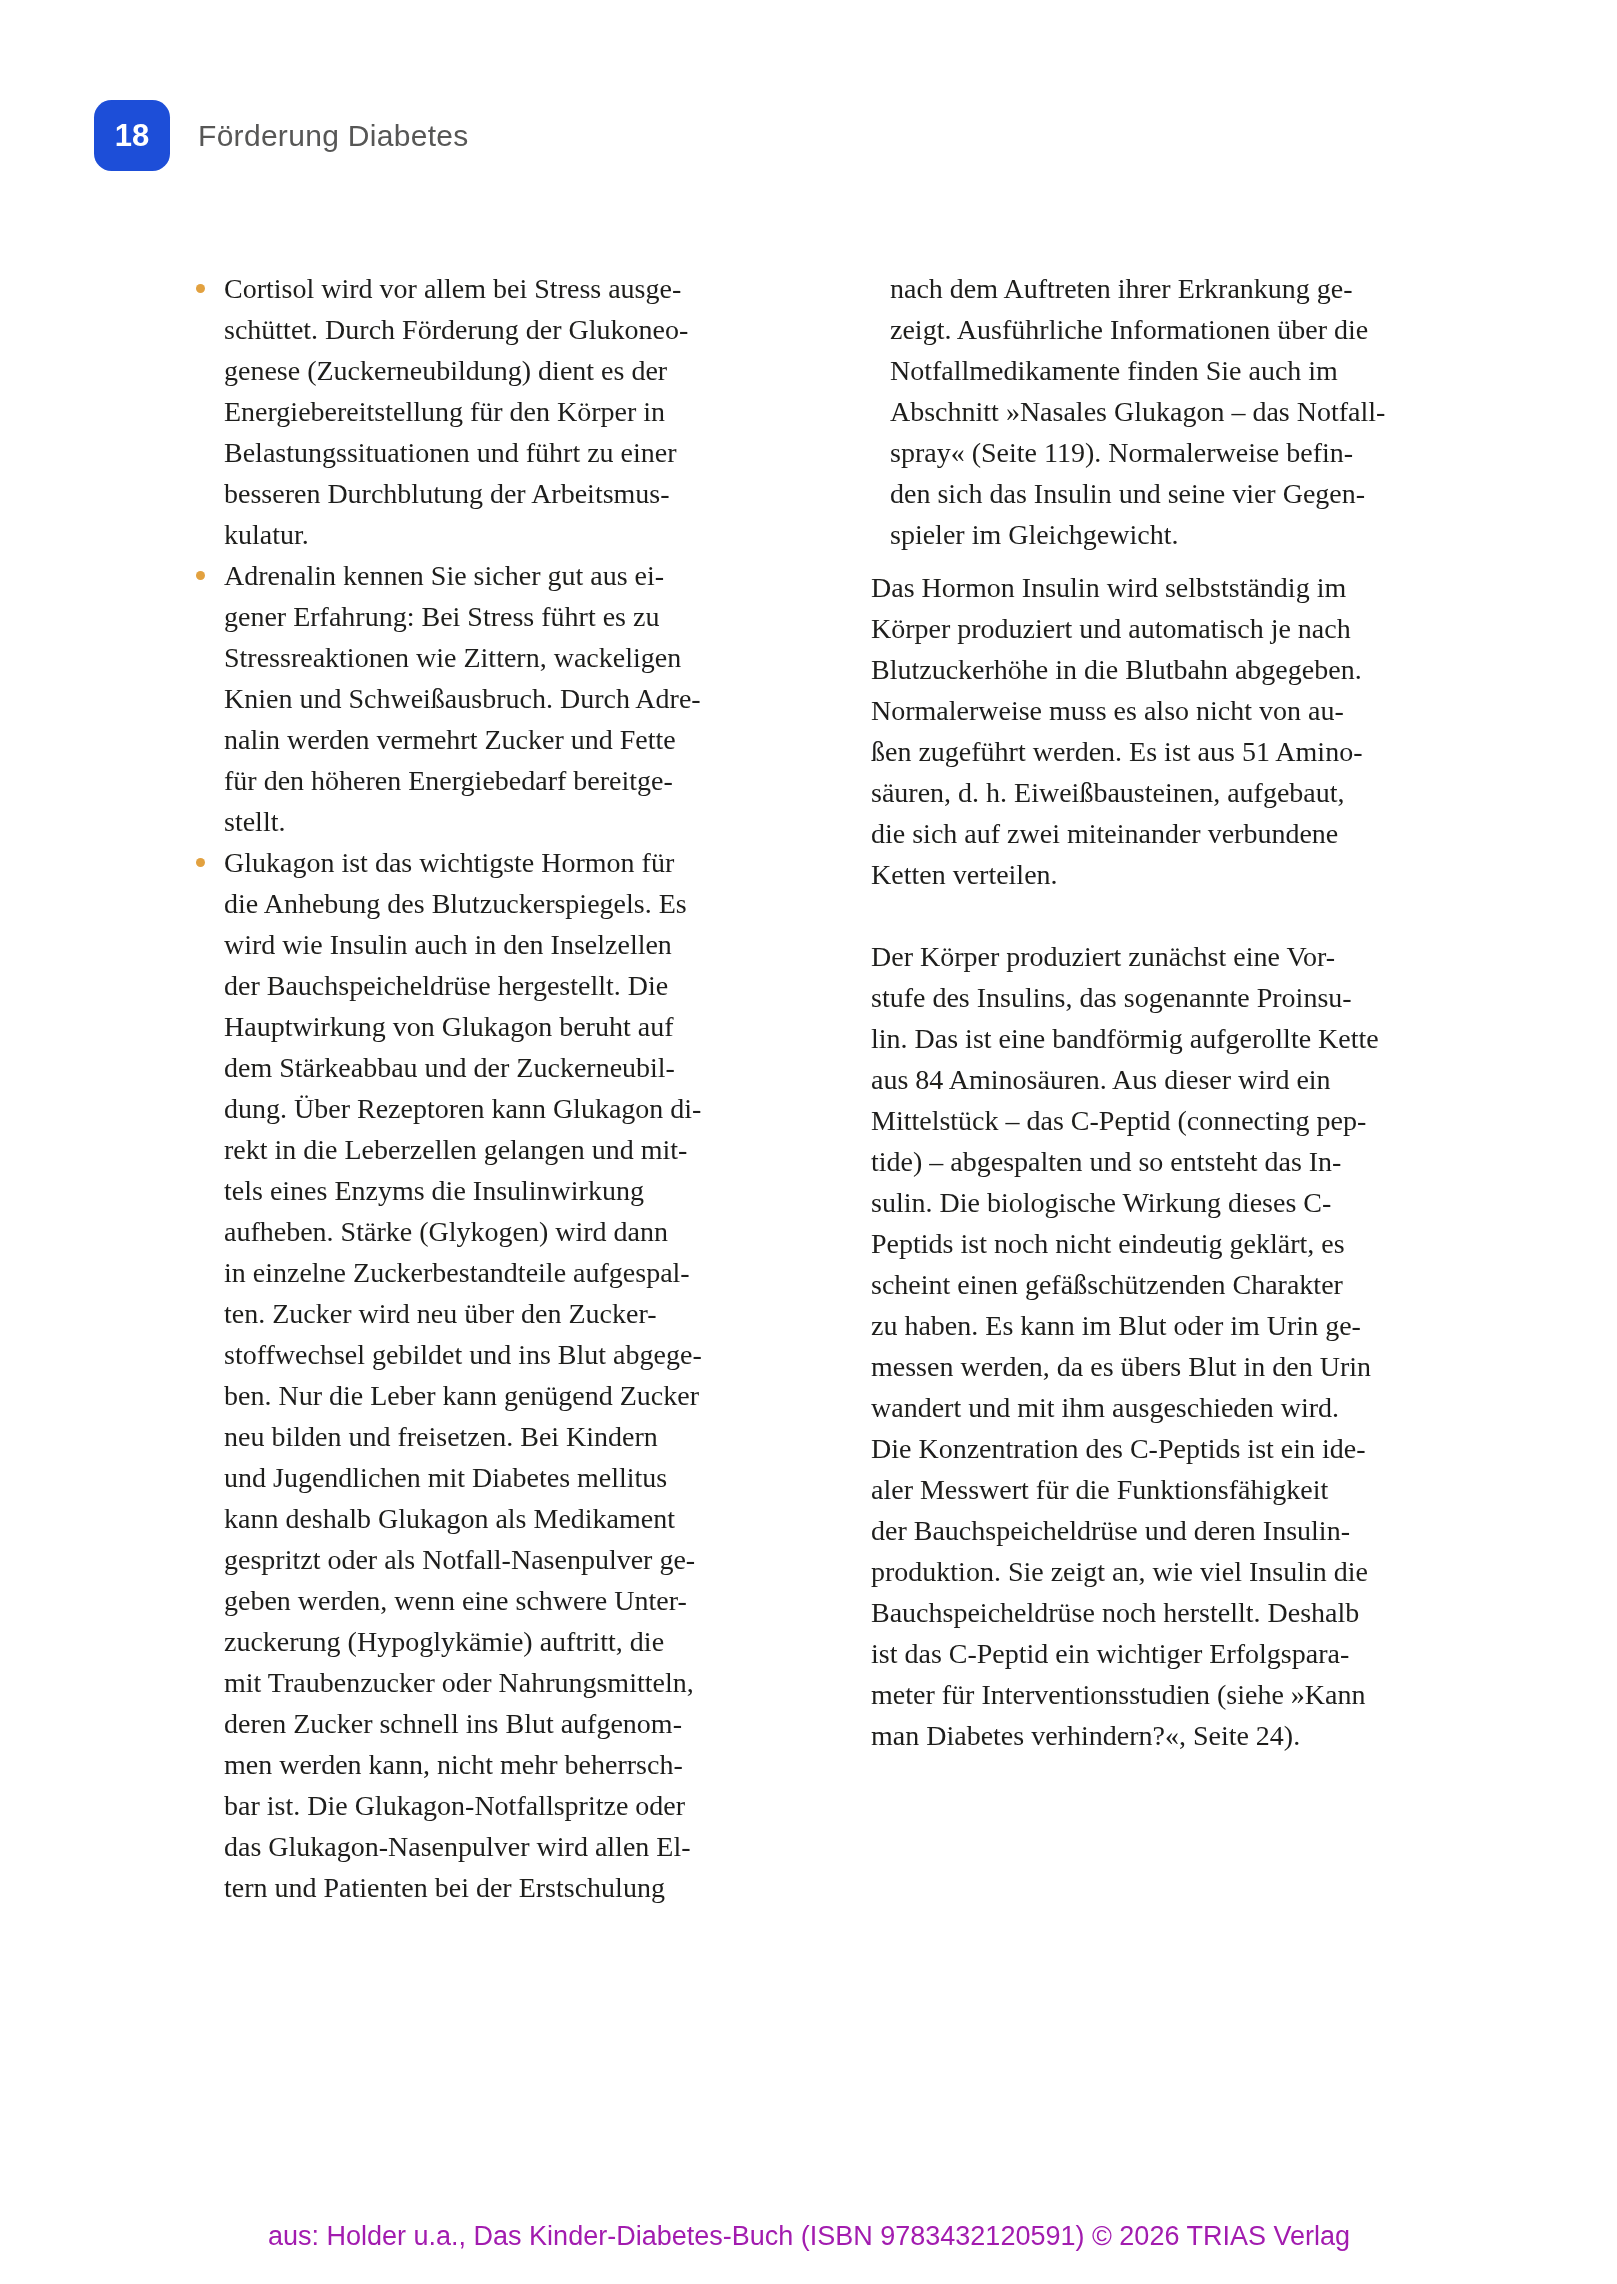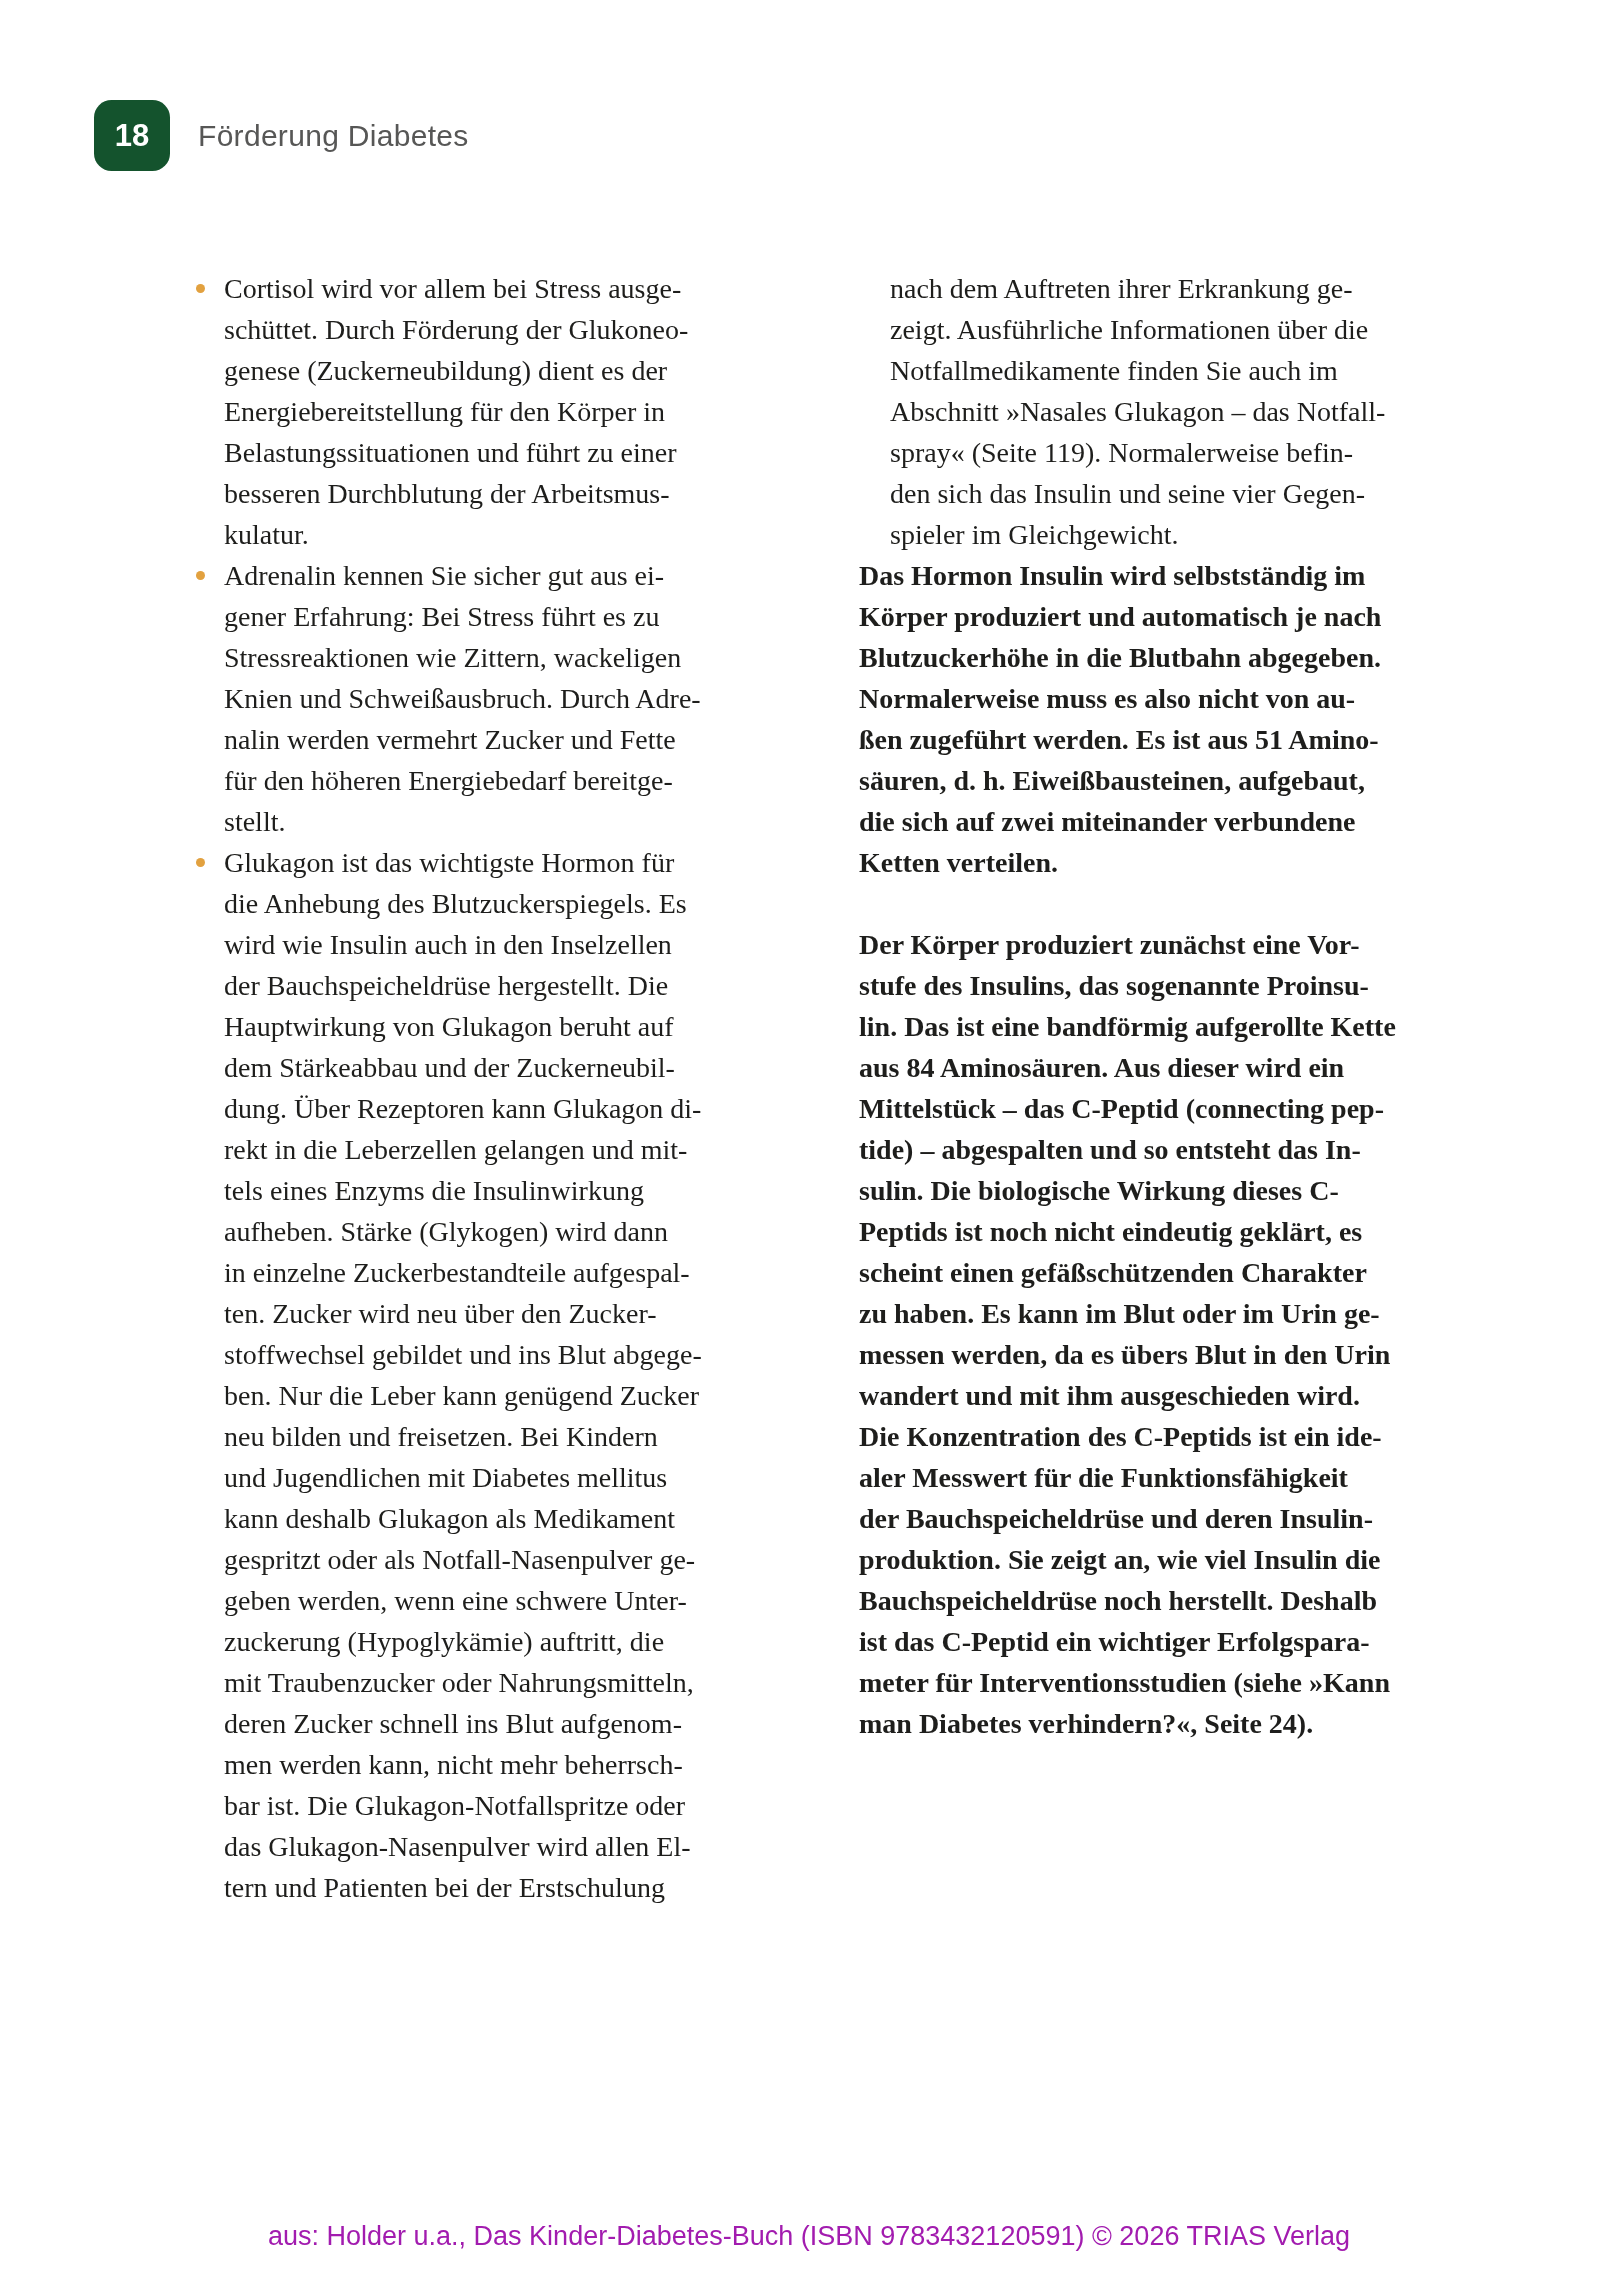--- a/index.html
+++ b/index.html
@@ -22,21 +22,21 @@
     position: absolute;
     left: 94px;
     top: 100px;
     height: 71px;
     display: flex;
     align-items: center;
   }
   .page-badge {
     width: 76px;
     height: 71px;
-    background: #14532d;
+    background: #1d4ed8;
     border-radius: 17.5px;
     display: flex;
     align-items: center;
     justify-content: center;
   }
   .page-badge span {
     color: #ffffff;
     font-family: "Liberation Sans", sans-serif;
     font-weight: bold;
     font-size: 31px;
@@ -82,22 +82,21 @@
     background: #e2a13f;
   }
   .btext, .para, .continuation {
     white-space: pre-line;
     text-align: left;
   }
   .continuation {
     margin: 0 0 0 31px;
   }
   .para {
-    margin: 0;
-    font-weight: bold;
+    margin: 12px;
   }
   .para + .para {
     margin-top: 41px;
   }
   .section-heading {
     margin: 73px 0 0 0;
     font-family: "Liberation Sans", sans-serif;
     font-weight: 400;
     font-size: 31px;
     line-height: 41px;

